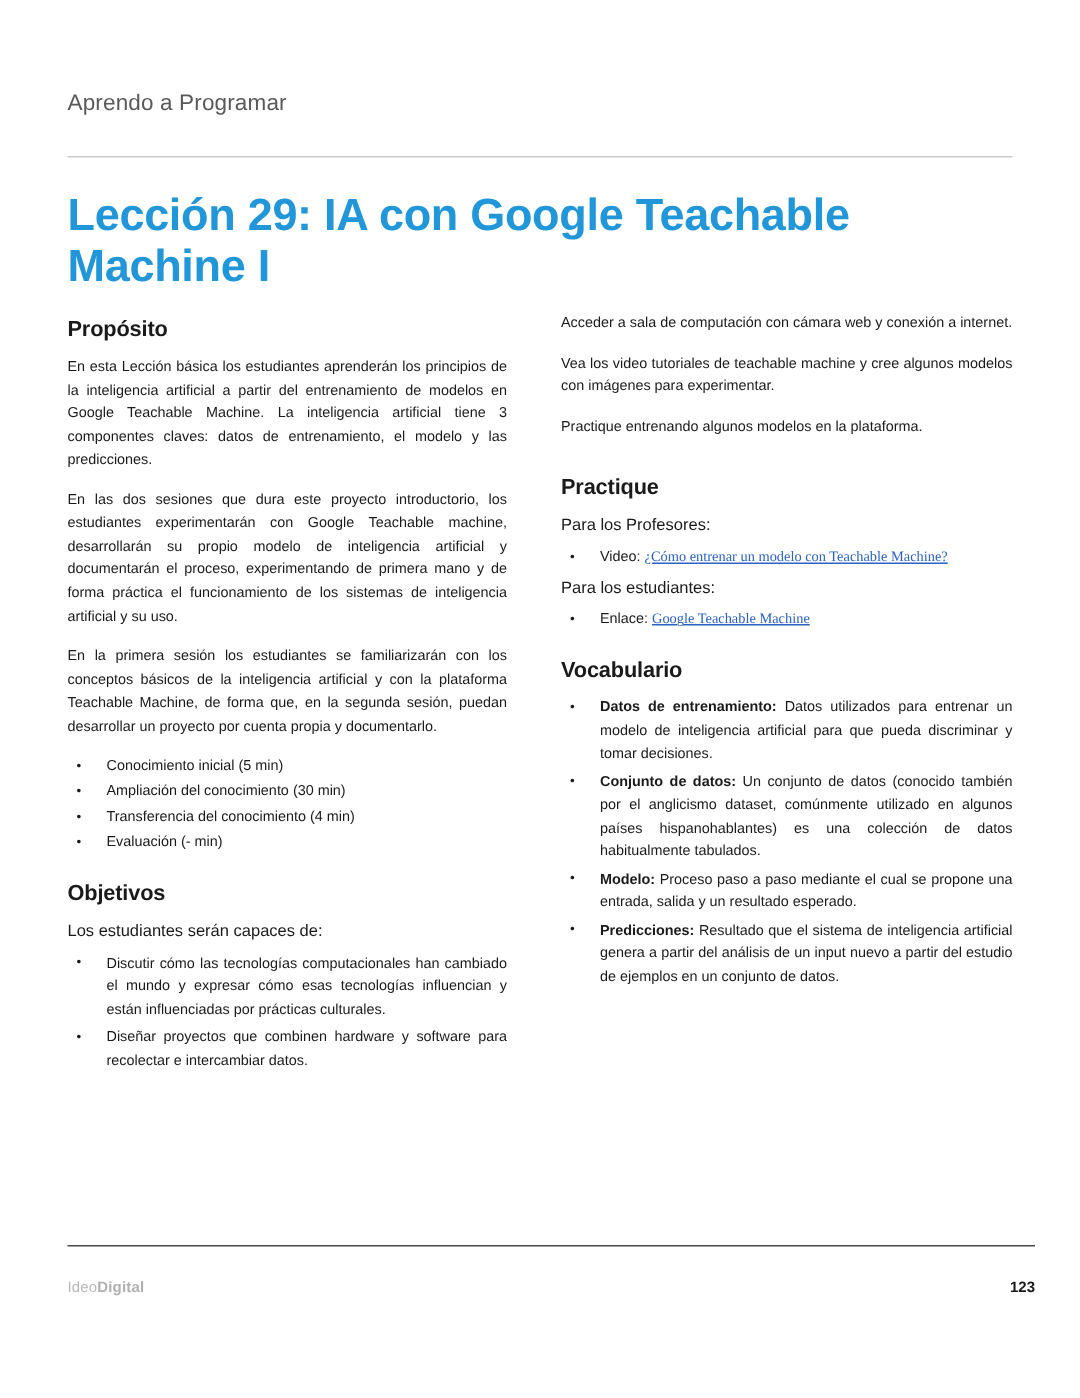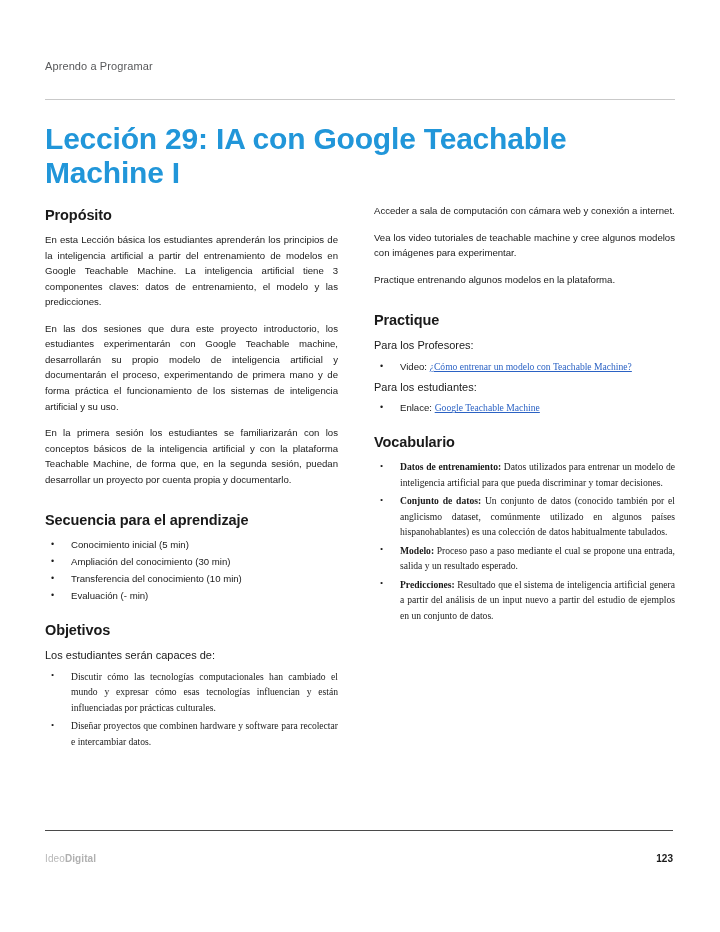--- a/index.html
+++ b/index.html
@@ -19,21 +19,21 @@
     position: relative;
     width: 720px;
     height: 932px;
     box-sizing: border-box;
     padding: 0 45px;
   }
 
   
   .running-header {
     padding-top: 60px;
-    font-size: 11px;
+    font-size: 15px;
     color: #58595b;
     letter-spacing: 0.1px;
   }
   .header-rule {
     margin-top: 27px;
     border-top: 1px solid #c9c9c9;
     height: 0;
   }
 
   
@@ -103,36 +103,36 @@
     color: #1a1a1a;
   }
   ul.bul > li:before {
     content: "\2022";
     position: absolute;
     left: 6px;
     top: -0.5px;
     font-size: 9px;
     color: #1a1a1a;
   }
-  ul.bul.justified > li { text-align: justify; font-family: Liberation Serif, serif; }
+  ul.bul.justified > li { text-align: justify; }
   ul.bul.tight > li { margin-bottom: 1.5px; }
 
   .term { font-weight: bold; }
 
   a.link {
     color: #2b62c4;
     text-decoration: underline;
     font-family: Liberation Serif, serif;
   }
 
   
   .footer {
     position: absolute;
     left: 45px;
-    right: 47px;
+    right: 30px;
     bottom: 68px;
   }
   .footer-rule {
     border-top: 1px solid #4a4a4a;
     height: 0;
   }
   .footer-row {
     display: flex;
     align-items: center;
     justify-content: space-between;
@@ -162,25 +162,24 @@
 
   <div class="columns">
 
     <div class="col-left">
 
       <h2 class="section first">Propósito</h2>
       <p class="body">En esta Lección básica los estudiantes aprenderán los principios de la inteligencia artificial a partir del entrenamiento de modelos en Google Teachable Machine. La inteligencia artificial tiene 3 componentes claves: datos de entrenamiento, el modelo y las predicciones.</p>
       <p class="body">En las dos sesiones que dura este proyecto introductorio, los estudiantes experimentarán con Google Teachable machine, desarrollarán su propio modelo de inteligencia artificial y documentarán el proceso, experimentando de primera mano y de forma práctica el funcionamiento de los sistemas de inteligencia artificial y su uso.</p>
       <p class="body">En la primera sesión los estudiantes se familiarizarán con los conceptos básicos de la inteligencia artificial y con la plataforma Teachable Machine, de forma que, en la segunda sesión, puedan desarrollar un proyecto por cuenta propia y documentarlo.</p>
 
-      <h2 class="section">Secuencia para el aprendizaje</h2>
       <ul class="bul tight">
         <li>Conocimiento inicial (5 min)</li>
         <li>Ampliación del conocimiento (30 min)</li>
-        <li>Transferencia del conocimiento (10 min)</li>
+        <li>Transferencia del conocimiento (4 min)</li>
         <li>Evaluación (- min)</li>
       </ul>
 
       <h2 class="section">Objetivos</h2>
       <p class="lead">Los estudiantes serán capaces de:</p>
       <ul class="bul justified">
         <li>Discutir cómo las tecnologías computacionales han cambiado el mundo y expresar cómo esas tecnologías influencian y están influenciadas por prácticas culturales.</li>
         <li>Diseñar proyectos que combinen hardware y software para recolectar e intercambiar datos.</li>
       </ul>
 

